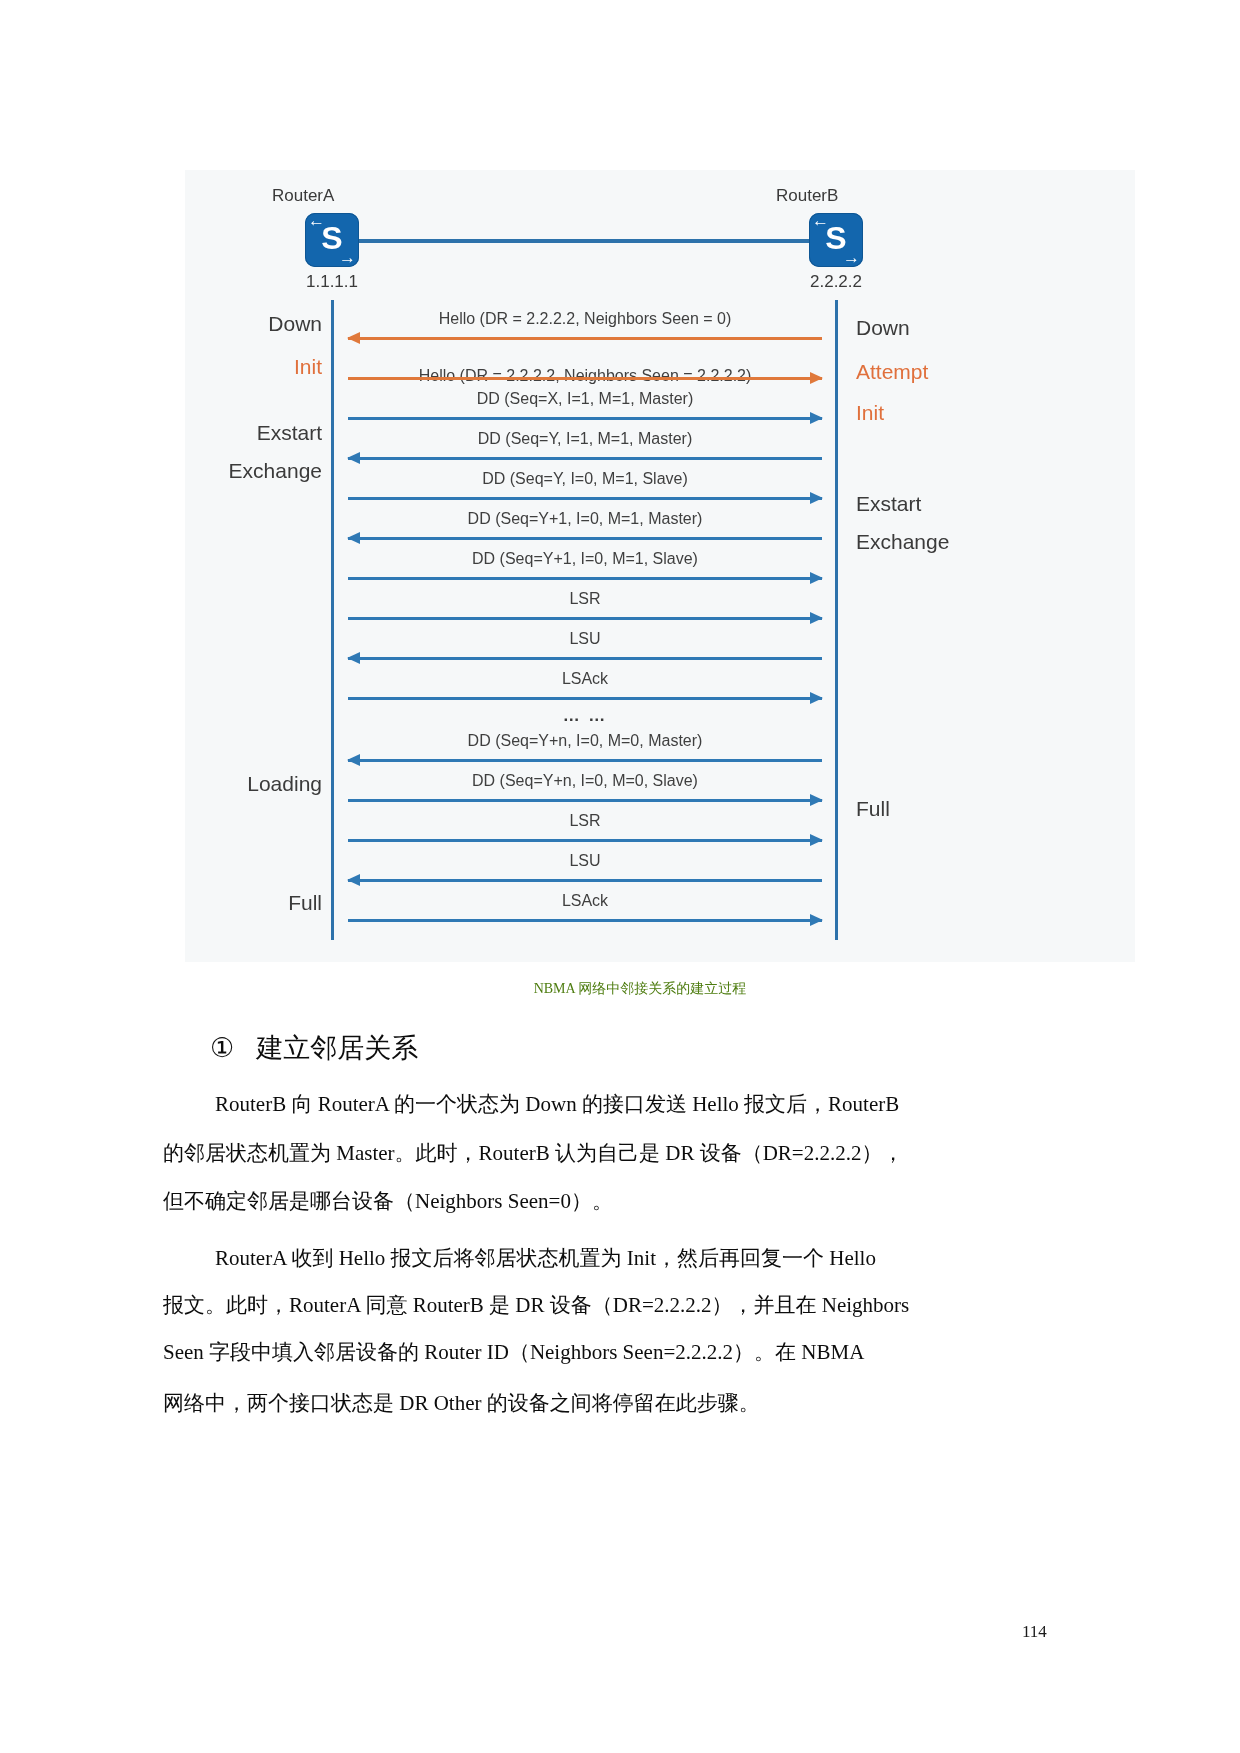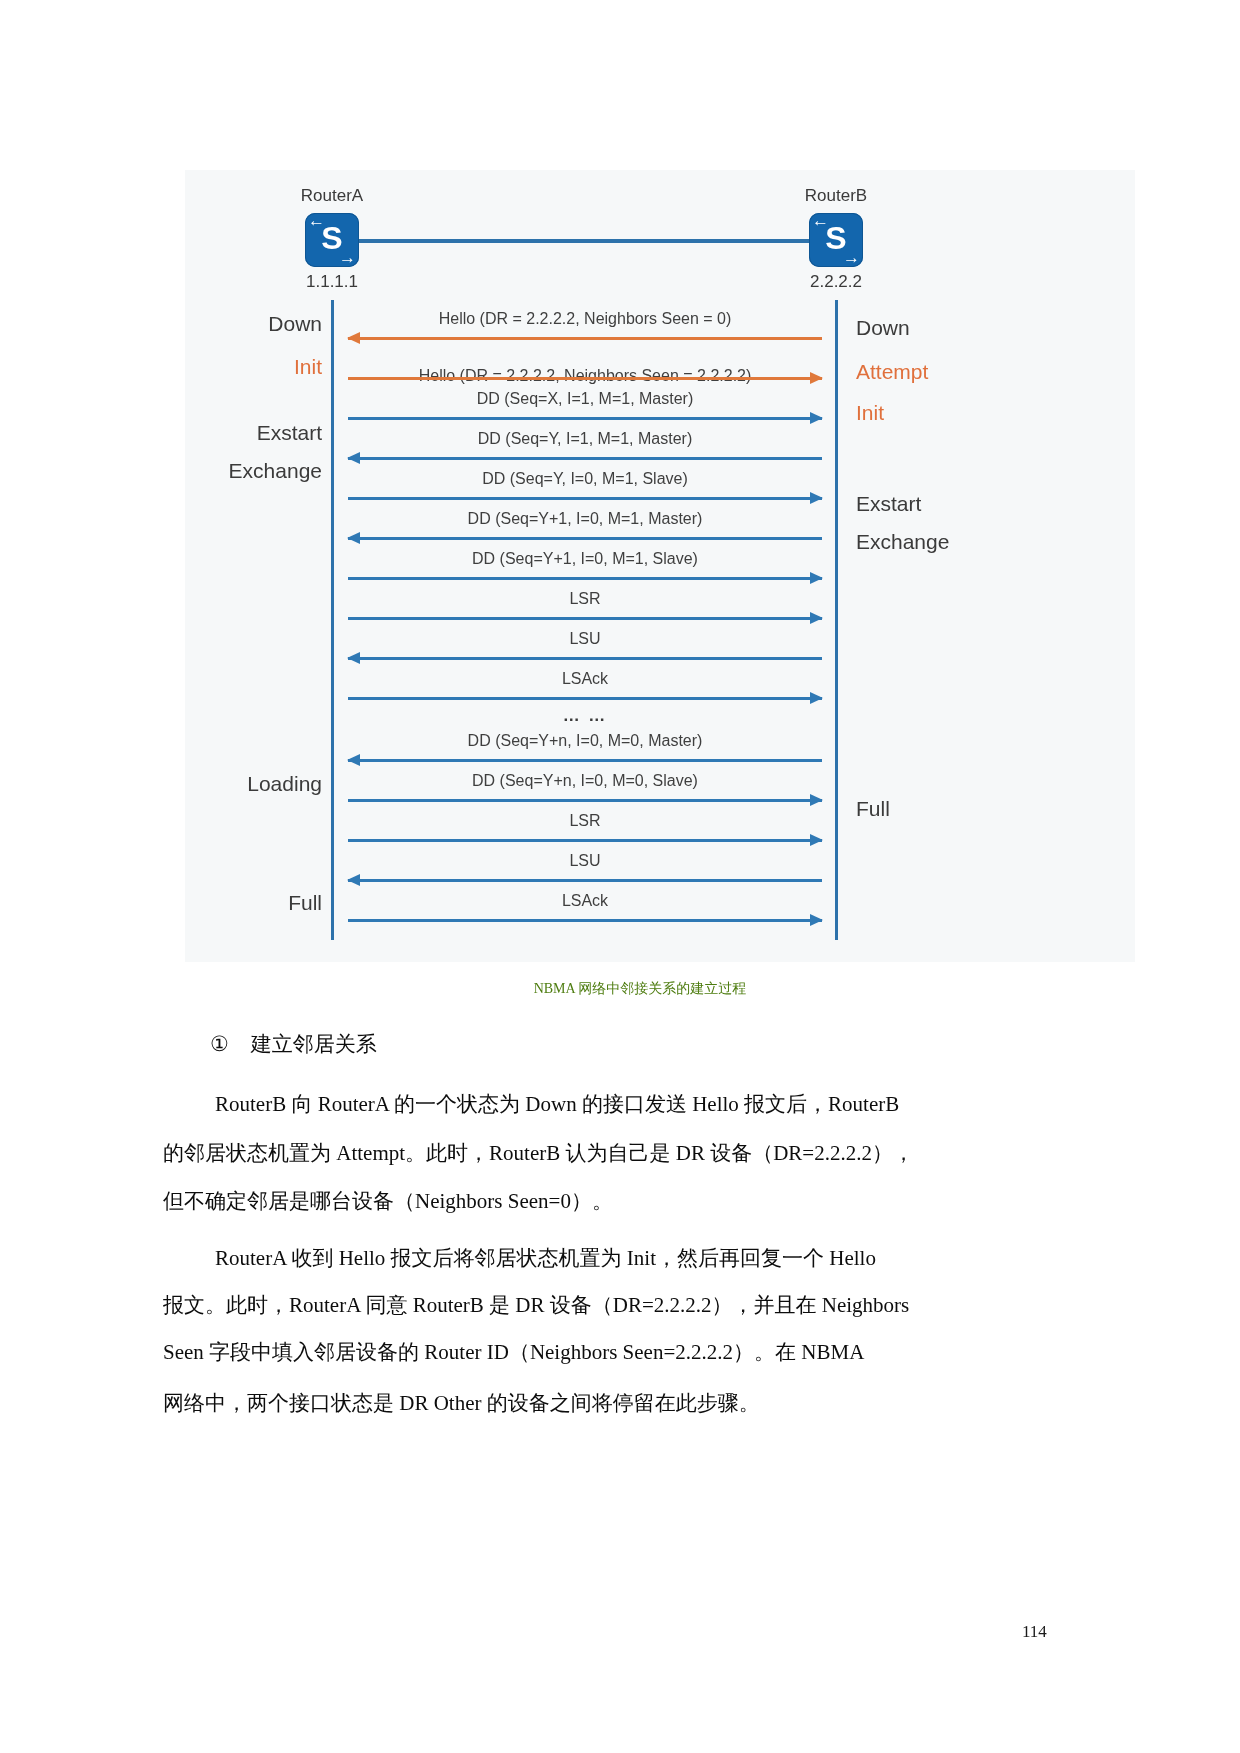--- a/index.html
+++ b/index.html
@@ -1,20 +1,20 @@
 <!DOCTYPE html>
 <html><head>
 <meta charset="utf-8">
 <style>
   html,body{margin:0;padding:0;background:#888;}
   #page{position:relative;width:1240px;height:1753px;background:#ffffff;margin:0 auto;
         font-family:"Liberation Sans","DejaVu Sans",sans-serif;overflow:hidden;}
   
   #diagram-bg{position:absolute;left:185px;top:170px;width:950px;height:792px;background:#f6f8f9;}
-  .router-label{position:absolute;width:120px;text-align:center;font-size:17px;color:#3a3a3a;}
+  .router-label{position:absolute;width:120px;text-align:left;font-size:17px;color:#3a3a3a;}
   .router-ip{position:absolute;width:120px;text-align:center;font-size:17px;color:#3a3a3a;}
   .switch-icon{position:absolute;width:54px;height:54px;background:#1366ad;border-radius:10px;
                box-shadow:0 0 0 1px #0e5694 inset;}
   .switch-icon .s-letter{position:absolute;left:0;top:7px;width:100%;text-align:center;
         font-size:32px;font-weight:bold;color:#ffffff;font-family:"Liberation Sans",sans-serif;}
   .switch-icon::before{content:"\2190";position:absolute;left:3px;top:-2px;color:#fff;
         font-size:17px;font-weight:bold;}
   .switch-icon::after{content:"\2192";position:absolute;right:3px;bottom:-1px;color:#fff;
         font-size:17px;font-weight:bold;}
   #link-line{position:absolute;left:359px;top:239px;width:450px;height:4px;background:#2d72ab;}
@@ -36,21 +36,21 @@
   .color-orange{color:#e0793b;}
   .dots-row{position:absolute;left:348px;width:474px;text-align:center;font-size:17px;
             font-weight:bold;color:#3a3a3a;letter-spacing:2px;}
   
   .serif{font-family:"Liberation Serif","DejaVu Serif",serif;}
   #figure-caption{position:absolute;left:300px;top:980px;width:680px;text-align:center;
         font-size:14px;color:#4d7c0f;}
   .body-line{position:absolute;left:163px;width:960px;font-size:21px;color:#0d0d0d;
              white-space:nowrap;}
   .indent{left:215px;}
-  .list-item{position:absolute;left:210px;font-size:21px;color:#0d0d0d;white-space:nowrap;}
+  .list-item{position:absolute;left:210px;font-size:27px;color:#0d0d0d;white-space:nowrap;}
   .list-item .bullet{display:inline-block;margin-right:22px;}
   #page-number{position:absolute;left:1022px;top:1622px;font-size:17px;color:#1a1a1a;}
 </style>
 </head>
 <body>
 
 <div id="page">
 
   <div id="diagram">
     <div id="diagram-bg"></div>
@@ -123,21 +123,21 @@
   </div>
 
   <div id="figure-caption" class="serif">NBMA 网络中邻接关系的建立过程</div>
 
   <div class="list-item serif" style="top:1030px;">
     <span class="bullet">①</span><span>建立邻居关系</span>
   </div>
 
   <div id="para1">
       <div class="body-line serif indent" style="top: 1090px;">RouterB 向 RouterA 的一个状态为 Down 的接口发送 Hello 报文后，RouterB</div>
-      <div class="body-line serif" style="top: 1139px;">的邻居状态机置为 Attempt。此时，RouterB 认为自己是 DR 设备（DR=2.2.2.2），</div>
+      <div class="body-line serif" style="top: 1139px;">的邻居状态机置为 Master。此时，RouterB 认为自己是 DR 设备（DR=2.2.2.2），</div>
       <div class="body-line serif" style="top: 1187px;">但不确定邻居是哪台设备（Neighbors Seen=0）。</div>
     </div>
   <div id="para2">
       <div class="body-line serif indent" style="top: 1244px;">RouterA 收到 Hello 报文后将邻居状态机置为 Init，然后再回复一个 Hello</div>
       <div class="body-line serif" style="top: 1291px;">报文。此时，RouterA 同意 RouterB 是 DR 设备（DR=2.2.2.2），并且在 Neighbors</div>
       <div class="body-line serif" style="top: 1338px;">Seen 字段中填入邻居设备的 Router ID（Neighbors Seen=2.2.2.2）。在 NBMA</div>
       <div class="body-line serif" style="top: 1389px;">网络中，两个接口状态是 DR Other 的设备之间将停留在此步骤。</div>
     </div>
 
 

